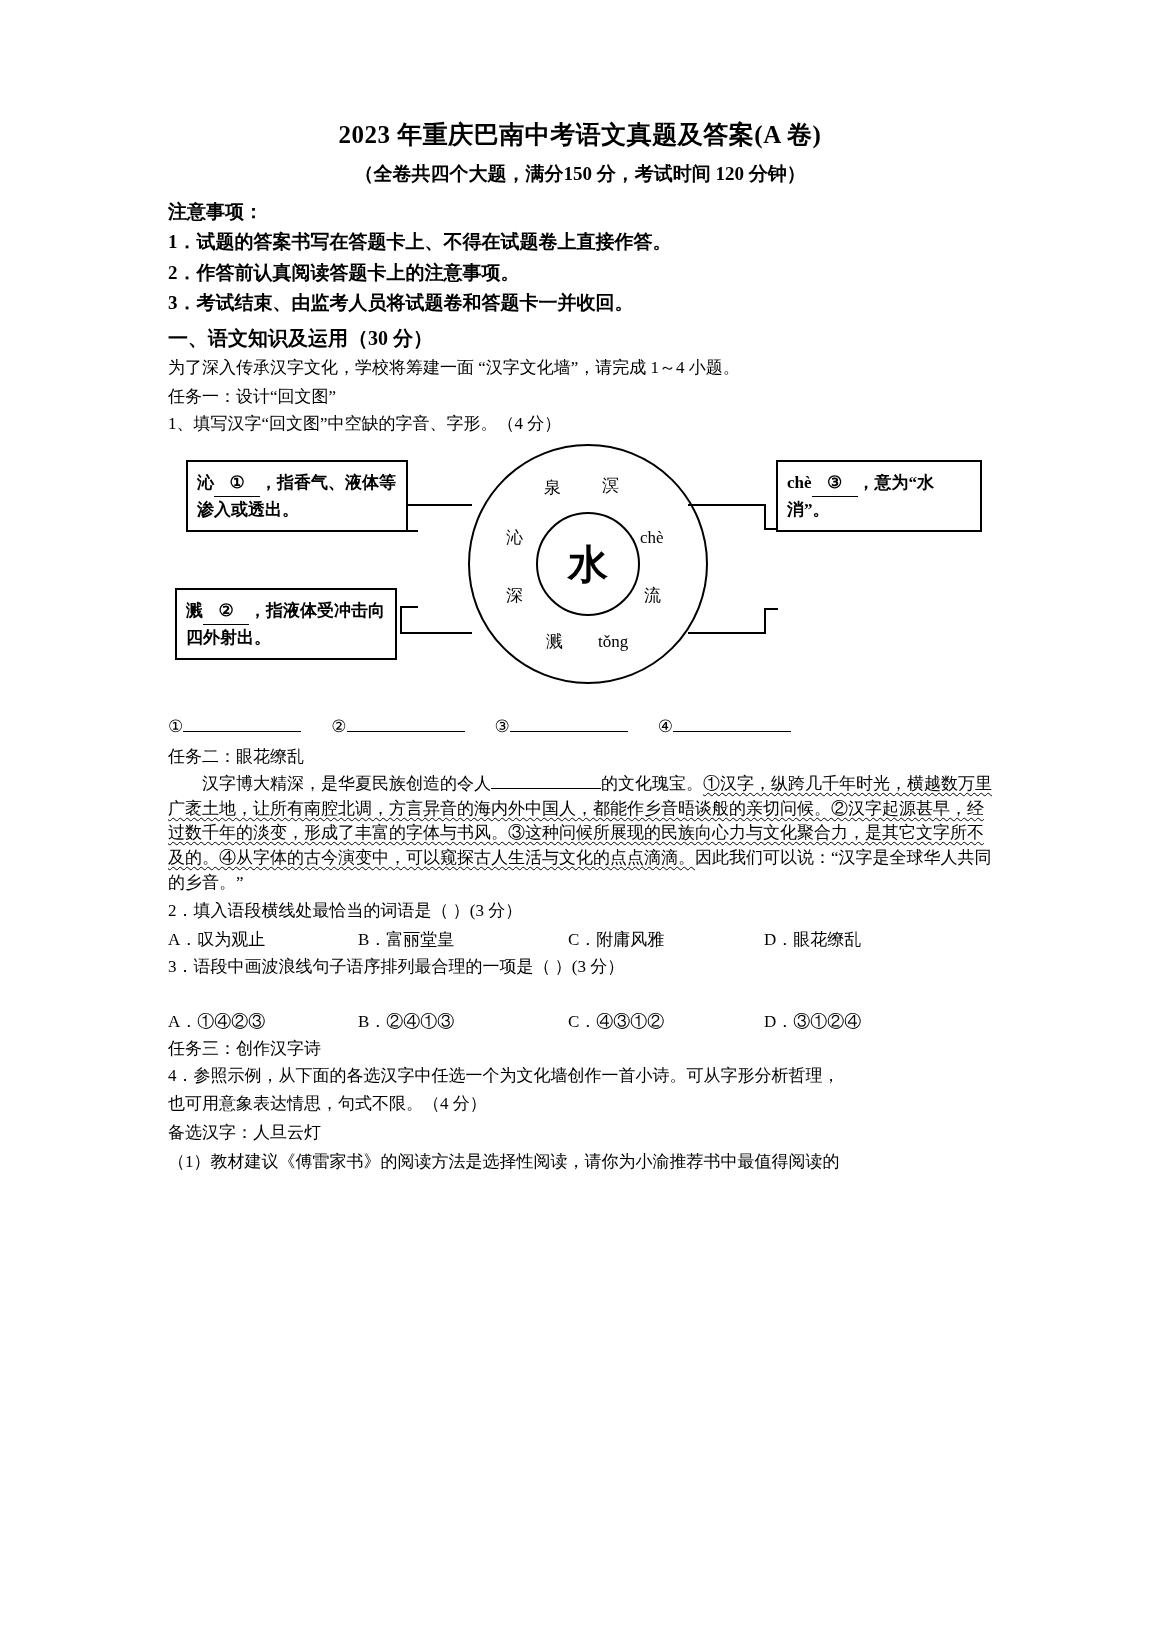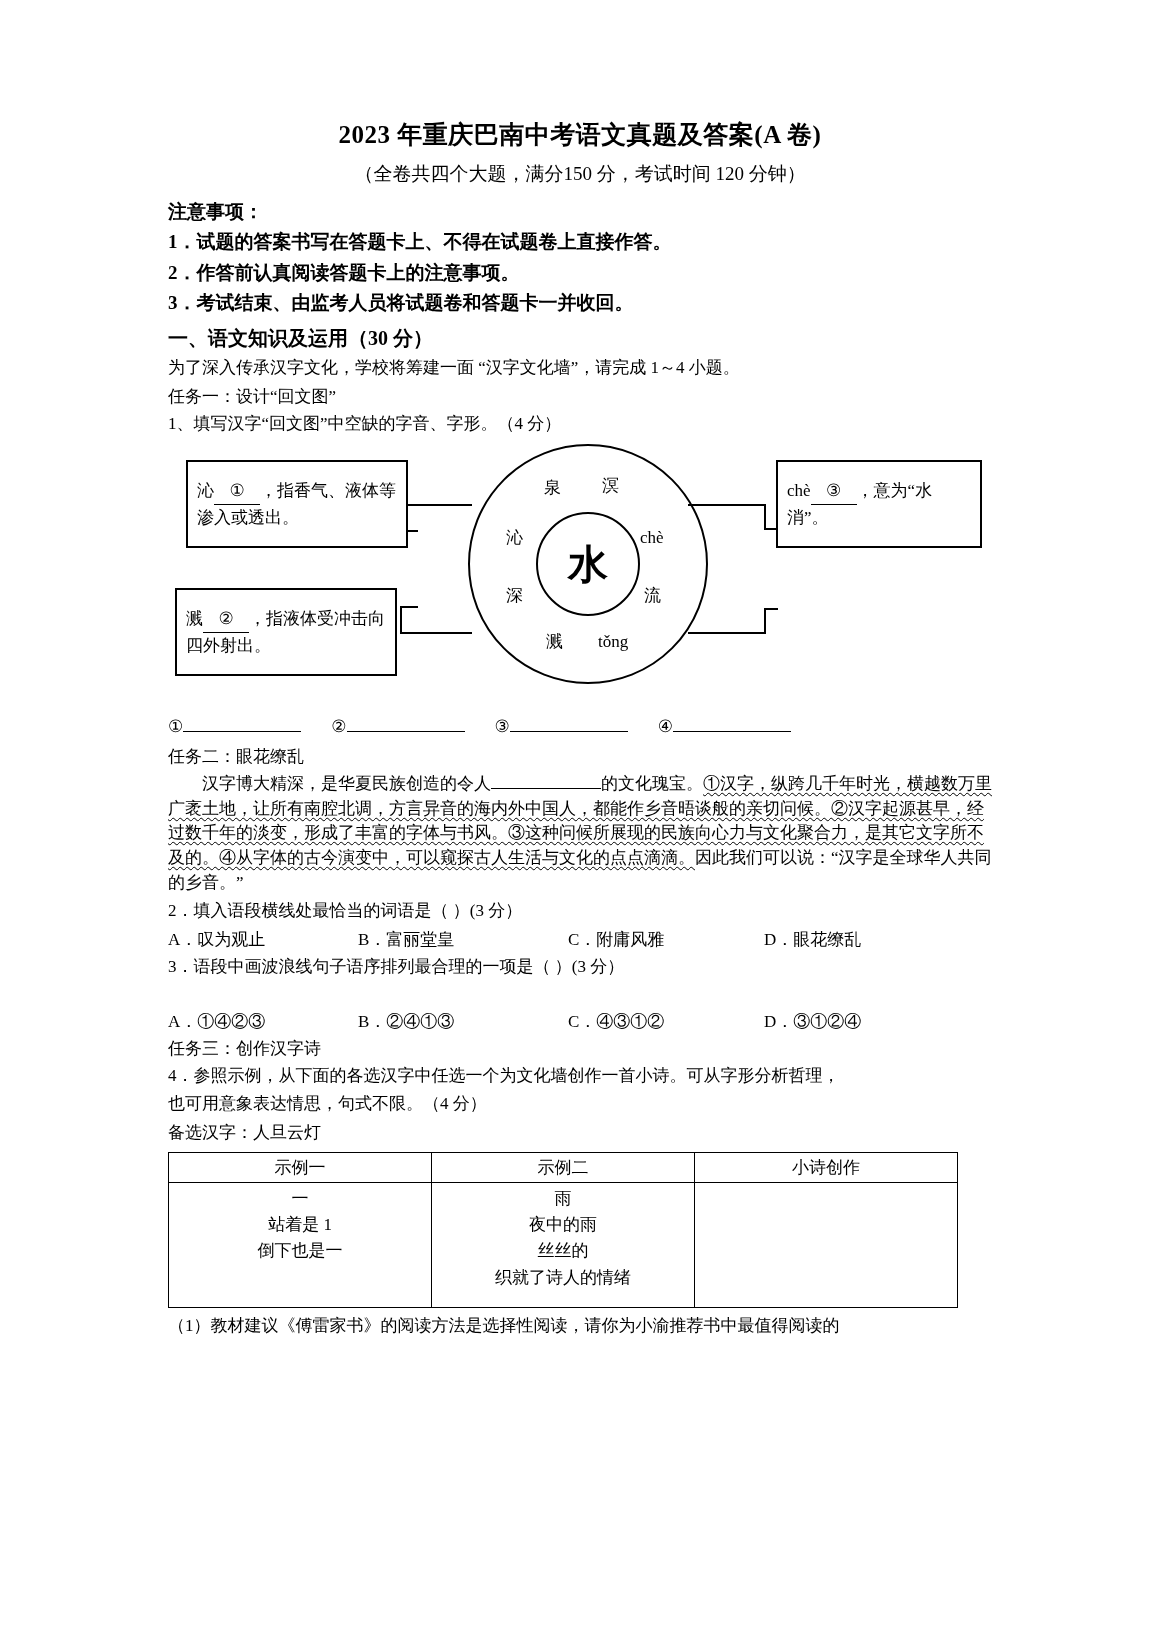--- a/index.html
+++ b/index.html
@@ -30,21 +30,21 @@
   .title {
     text-align: center;
     font-size: 25px;
     font-weight: bold;
     letter-spacing: 0.5px;
     margin: 0 0 10px 0;
   }
   .subtitle {
     text-align: center;
     font-size: 19px;
-    font-weight: normal;
+    font-weight: bold;
     margin: 0 0 12px 0;
   }
   .notice-head {
     font-size: 19px;
     font-weight: bold;
     margin: 8px 0 4px 0;
   }
   .notice-item {
     font-size: 19px;
     font-weight: bold;
@@ -90,24 +90,25 @@
     position: relative;
     width: 824px;
     height: 272px;
     margin: 6px 0 2px 0;
   }
   .callout {
     position: absolute;
     border: 2px solid #000;
     font-size: 17px;
     line-height: 1.5;
-    padding: 16px 9px;
+    padding: 8px 9px;
     box-sizing: border-box;
     background: #fff;
     font-family: "Liberation Serif", serif;
+    font-weight: bold;
   }
   .cl-ul {
     display: inline-block;
     border-bottom: 1px solid #000;
     width: 46px;
     text-align: center;
   }
   .connector {
     position: absolute;
     background: #000;
@@ -279,40 +280,17 @@
       <span class="o" style="width:190px;">A．①④②③</span><span class="o" style="width:210px;margin-top:26px;">B．②④①③</span><span class="o" style="width:196px;">C．④③①②</span><span class="o">D．③①②④</span>
     </div>
 
     <div class="task-head">任务三：创作汉字诗</div>
     <div class="q-line">4．参照示例，从下面的各选汉字中任选一个为文化墙创作一首小诗。可从字形分析哲理，</div>
     <div class="q-line">也可用意象表达情思，句式不限。（4 分）</div>
     <div class="q-line">
       <span>备选汉字：</span><span class="o" style="width:100px;">人</span><span class="o" style="width:100px;">旦</span><span class="o" style="width:100px;">云</span><span class="o">灯</span>
     </div>
 
-    <table class="poem">
-      <tbody>
-          <tr>
-        <th>示例一</th>
-        <th>示例二</th>
-        <th>小诗创作</th>
-      </tr>
-      <tr>
-        <td class="cell-lines">
-          <div>一</div>
-          <div>站着是 1</div>
-          <div>倒下也是一</div>
-        </td>
-        <td class="cell-lines">
-          <div>雨</div>
-          <div>夜中的雨</div>
-          <div>丝丝的</div>
-          <div>织就了诗人的情绪</div>
-        </td>
-        <td class="cell-lines"></td>
-      </tr>
-    </tbody>
-      </table>
 
     <div class="sub-q">（1）教材建议《傅雷家书》的阅读方法是选择性阅读，请你为小渝推荐书中最值得阅读的</div>
 
   </div>
 </div>
 
 </body></html>

